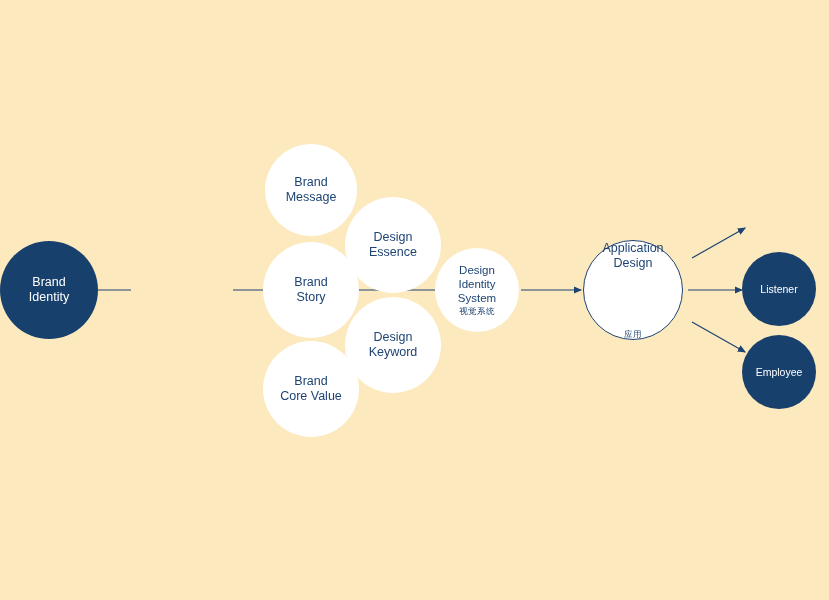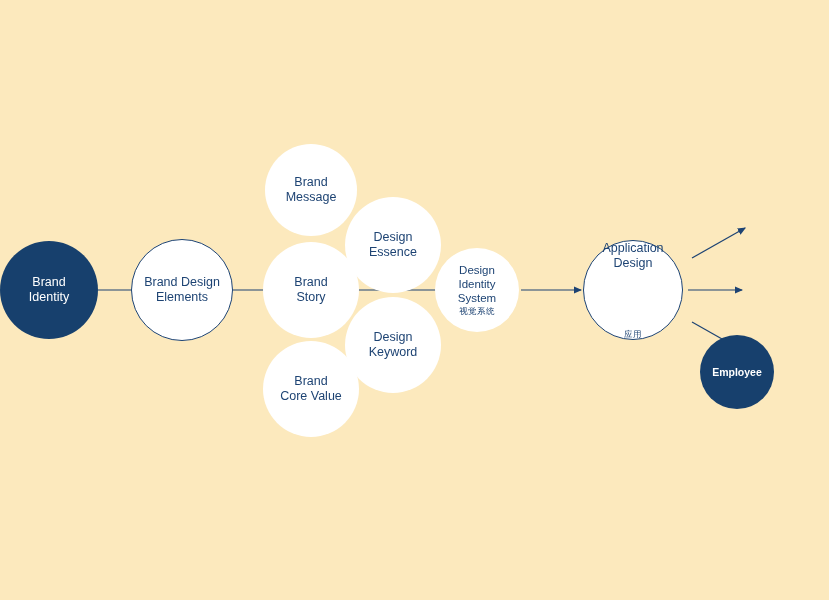--- a/index.html
+++ b/index.html
@@ -62,21 +62,21 @@
   .n-brand-elements   { left: 131px; top: 239px; width: 102px; height: 102px; font-size: 12.5px; }
   .n-brand-message    { left: 265px; top: 144px; width: 92px;  height: 92px;  font-size: 12.5px; }
   .n-brand-story      { left: 263px; top: 242px; width: 96px;  height: 96px;  font-size: 12.5px; }
   .n-brand-core       { left: 263px; top: 341px; width: 96px;  height: 96px;  font-size: 12.5px; }
   .n-design-essence   { left: 345px; top: 197px; width: 96px;  height: 96px;  font-size: 12.5px; }
   .n-design-keyword   { left: 345px; top: 297px; width: 96px;  height: 96px;  font-size: 12.5px; }
   .n-vis              { left: 435px; top: 248px; width: 84px;  height: 84px;  font-size: 11.5px; }
   .n-app-design       { left: 583px; top: 240px; width: 100px; height: 100px; font-size: 12.5px; justify-content: space-between; }
   .n-spooner          { left: 742px; top: 168px; width: 74px;  height: 74px;  font-size: 10.5px; }
   .n-listener         { left: 742px; top: 252px; width: 74px;  height: 74px;  font-size: 10.5px; }
-  .n-employee         { left: 700px; top: 335px; width: 74px;  height: 74px;  font-size: 10.5px; font-weight: bold; }
+  .n-employee         { left: 742px; top: 335px; width: 74px;  height: 74px;  font-size: 10.5px; }
 </style>
 </head>
 <body>
 
 <div id="canvas">
 
   <svg class="layer" viewBox="0 0 829 600">
     <defs>
       <marker id="arrowhead" markerWidth="7" markerHeight="7" refX="6" refY="3" orient="auto" markerUnits="strokeWidth">
         <path d="M0,0 L7,3 L0,6 z" fill="#1d4373"></path>
@@ -91,24 +91,20 @@
         <line x1="688" y1="290" x2="742" y2="290" stroke="#1d4373" stroke-width="1.2" marker-end="url(#arrowhead)"></line>
         <line x1="692" y1="322" x2="745" y2="352" stroke="#1d4373" stroke-width="1.2" marker-end="url(#arrowhead)"></line>
       </g>
   </svg>
 
   <div class="node fill-dark n-brand-identity">
     <span class="label">Brand
 Identity</span>
   </div>
 
-  <div class="node fill-white stroke-navy n-brand-elements">
-    <span class="label">Brand Design
-Elements</span>
-  </div>
 
   <div class="node fill-white n-brand-message">
     <span class="label">Brand
 Message</span>
   </div>
 
   <div class="node fill-white n-design-essence">
     <span class="label">Design
 Essence</span>
   </div>
@@ -135,18 +131,21 @@
     <span class="sub">视觉系统</span>
   </div>
 
   <div class="node fill-white stroke-navy n-app-design">
     <span class="label">Application
 Design</span>
     <span class="sub">应用</span>
   </div>
 
 
+  <div class="node fill-dark n-listener">
+    <span class="label">Listener</span>
+  </div>
 
   <div class="node fill-dark n-employee">
     <span class="label">Employee</span>
   </div>
 
 </div>
 
 </body></html>

